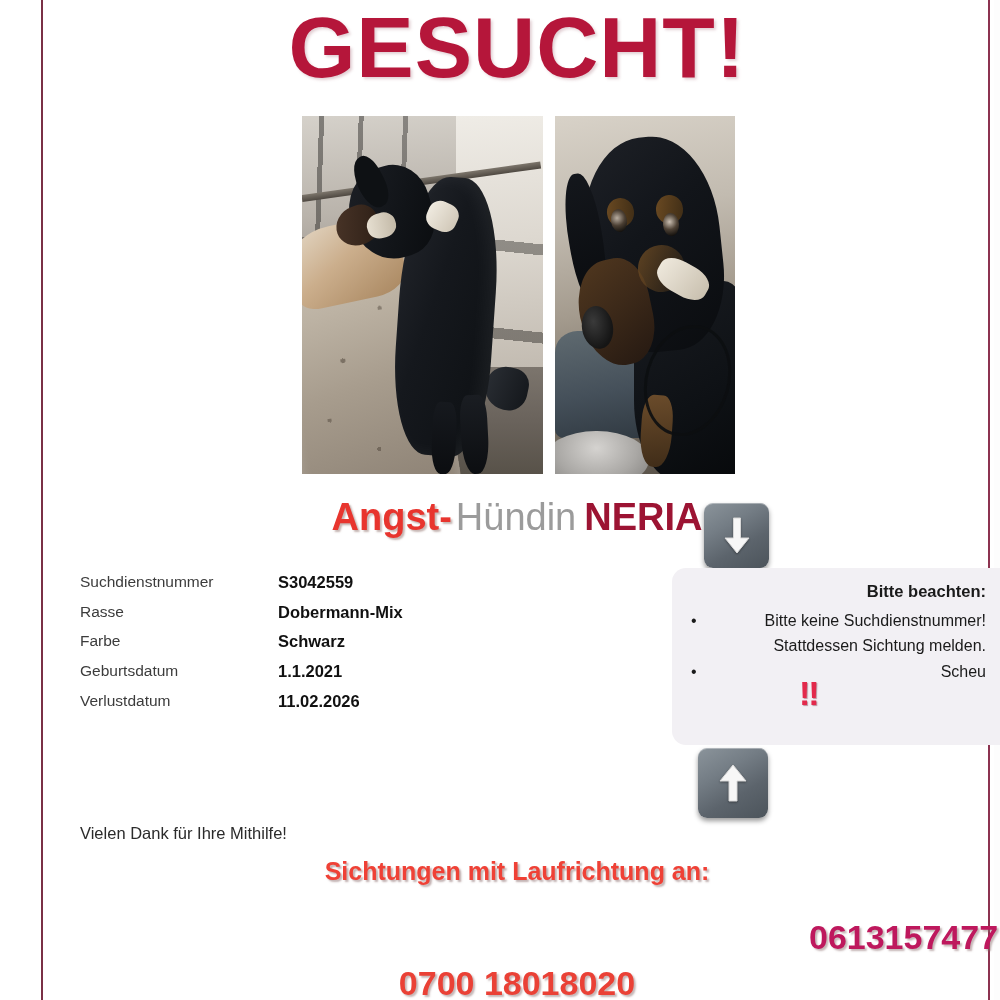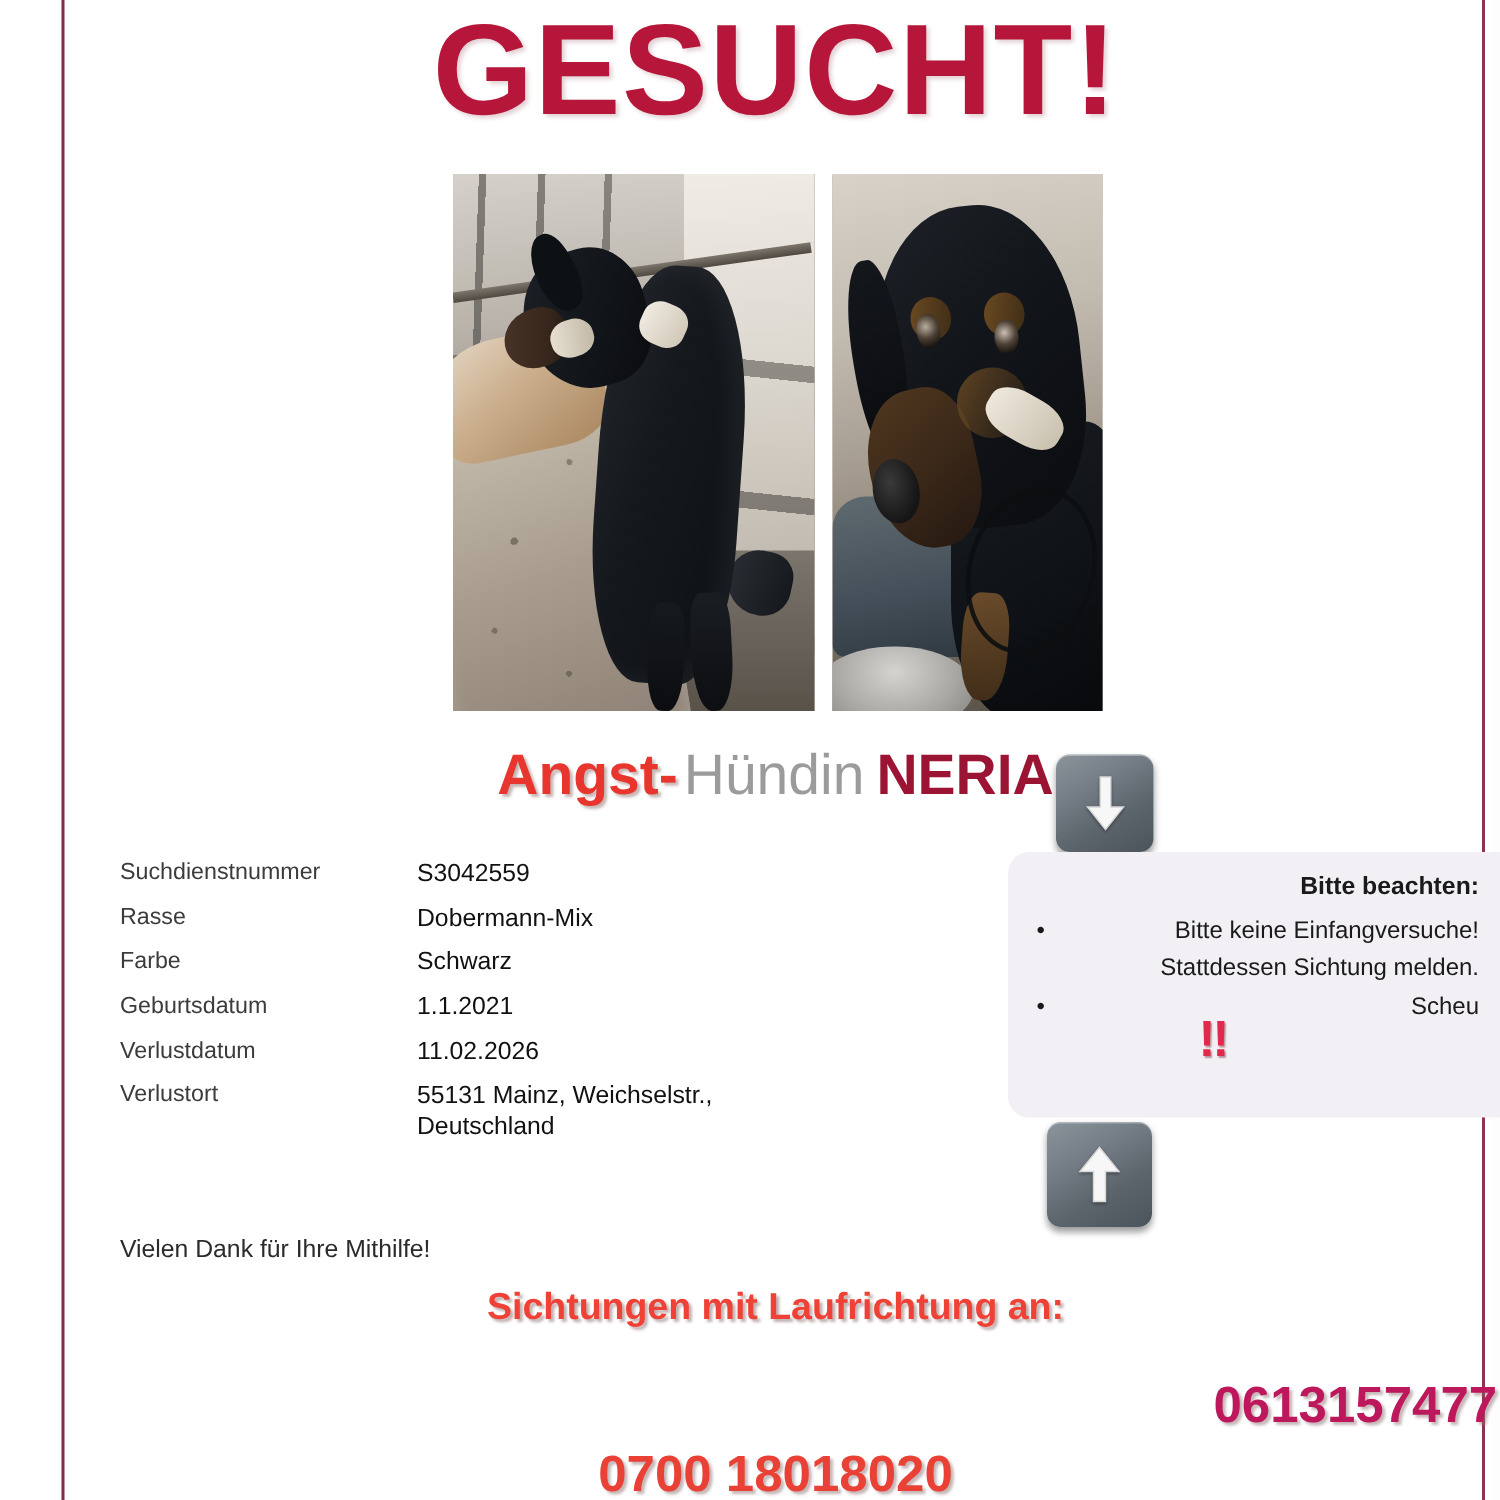--- a/index.html
+++ b/index.html
@@ -345,23 +345,24 @@
     width: 198px;
     flex: 0 0 198px;
     font-size: 15.5px;
     color: #3c3c3c;
     font-weight: normal;
     line-height: 1.25;
   }
   .detail-value {
     font-size: 16.5px;
     color: #111111;
-    font-weight: normal;
+    font-weight: bold;
     line-height: 1.25;
     white-space: pre-line;
+    text-align: center;
   }
 
   
   .arrow-btn {
     position: absolute;
     border-radius: 9px;
     background: linear-gradient(150deg, #8b949b 0%, #747d85 34%, #5c646c 64%, #4c545b 100%);
     box-shadow: 0 3px 5px rgba(0,0,0,.4), inset 0 1px 0 rgba(255,255,255,.35);
     display: flex;
     align-items: center;
@@ -531,25 +532,20 @@
       <div class="detail-value">Schwarz</div>
     </div>
     <div class="detail-row">
       <div class="detail-label">Geburtsdatum</div>
       <div class="detail-value">1.1.2021</div>
     </div>
     <div class="detail-row">
       <div class="detail-label">Verlustdatum</div>
       <div class="detail-value">11.02.2026</div>
     </div>
-    <div class="detail-row">
-      <div class="detail-label">Verlustort</div>
-      <div class="detail-value">55131 Mainz, Weichselstr.,
-Deutschland</div>
-    </div>
   </div>
 
   <div class="arrow-btn arrow-down">
     <span>
       <svg width="30" height="40" viewBox="0 0 30 40">
         <polygon points="11.5,2 18.5,2 18.5,22 27,22 15,37 3,22 11.5,22" fill="#f7f7f7" stroke="#d8d8d8" stroke-width="1"></polygon>
       </svg>
     </span>
   </div>
 
@@ -557,21 +553,21 @@
     <span>
       <svg width="32" height="42" viewBox="0 0 32 42">
         <polygon points="16,3 29,19 20,19 20,39 12,39 12,19 3,19" fill="#f7f7f7" stroke="#d8d8d8" stroke-width="1"></polygon>
       </svg>
     </span>
   </div>
 
   <div class="notice">
     <div class="notice-title">Bitte beachten:</div>
     <ul class="notice-list">
-      <li>Bitte keine Einfangversuche! Stattdessen Sichtung melden.</li>
+      <li>Bitte keine Suchdienstnummer! Stattdessen Sichtung melden.</li>
       <li>Scheu</li>
     </ul>
   </div>
   <div class="bangbang">‼</div>
 
   <div class="thanks">Vielen Dank für Ihre Mithilfe!</div>
   <div class="cta">Sichtungen mit Laufrichtung an:</div>
   <div class="phone1">06131574771</div>
   <div class="phone2">0700 18018020</div>
 

